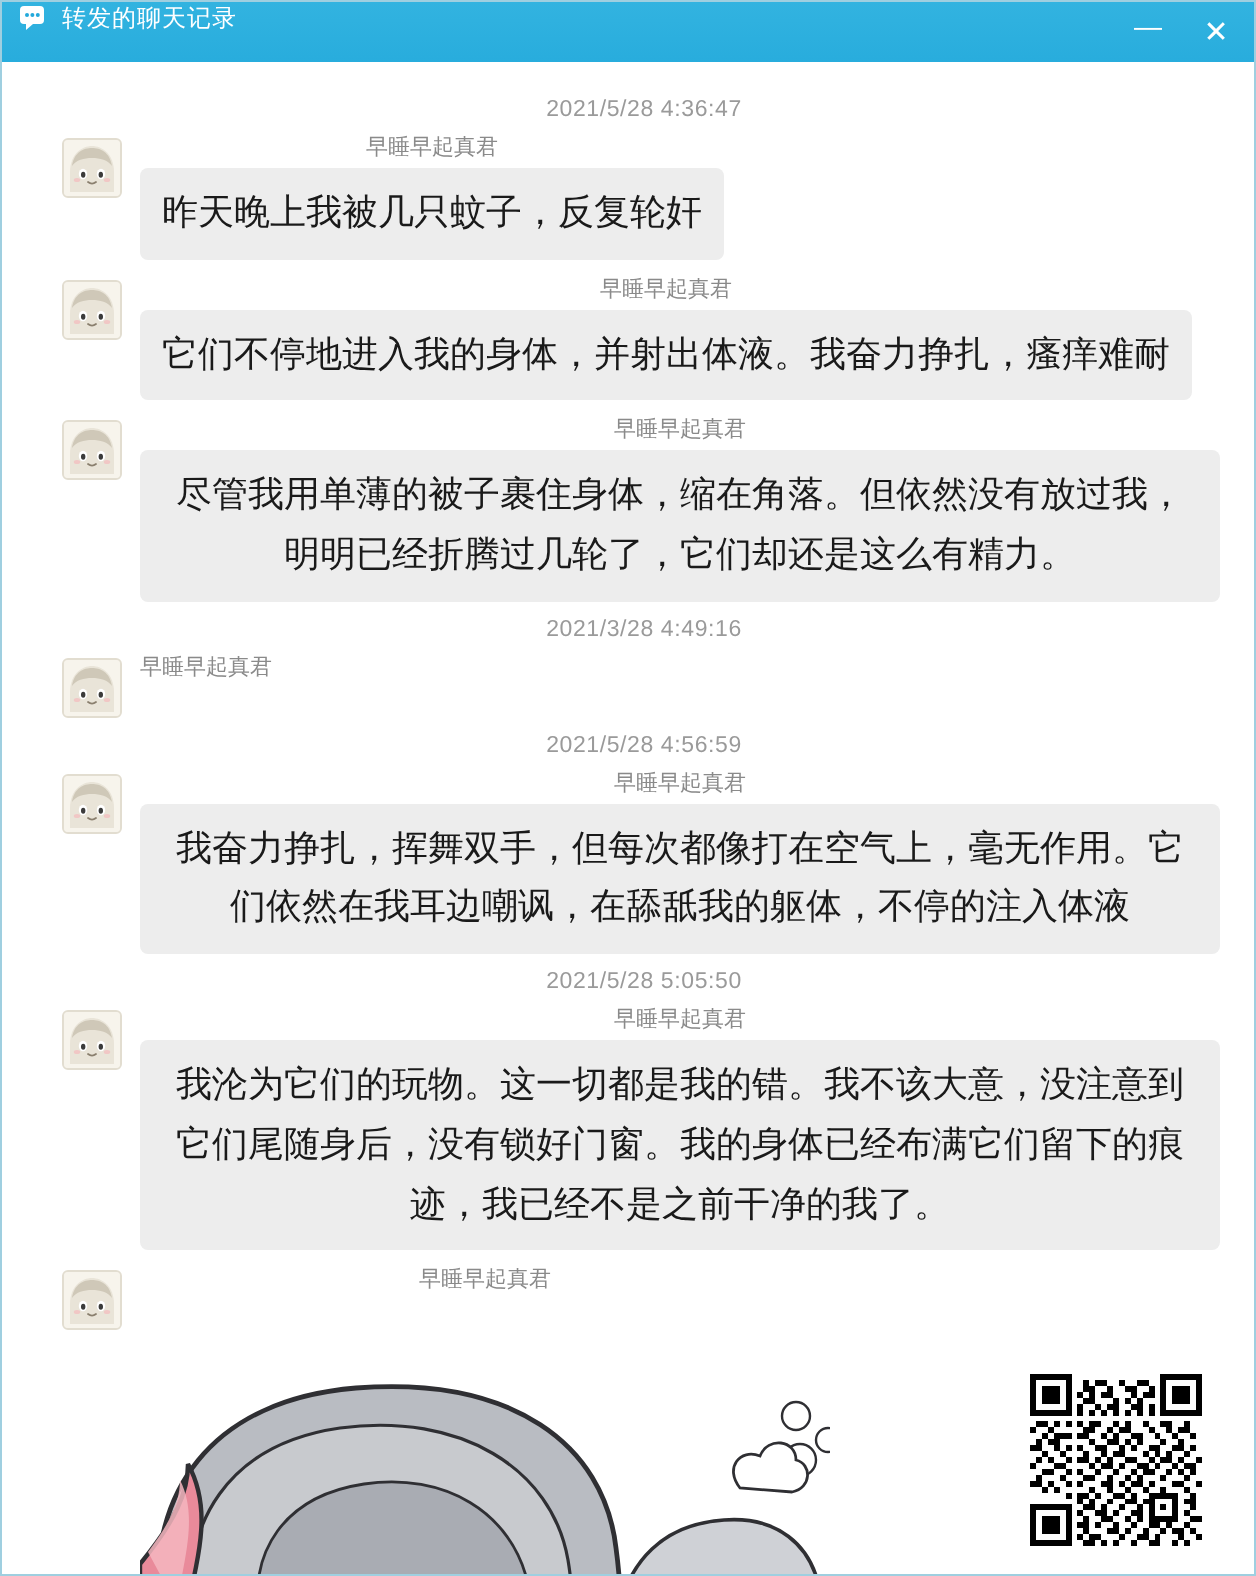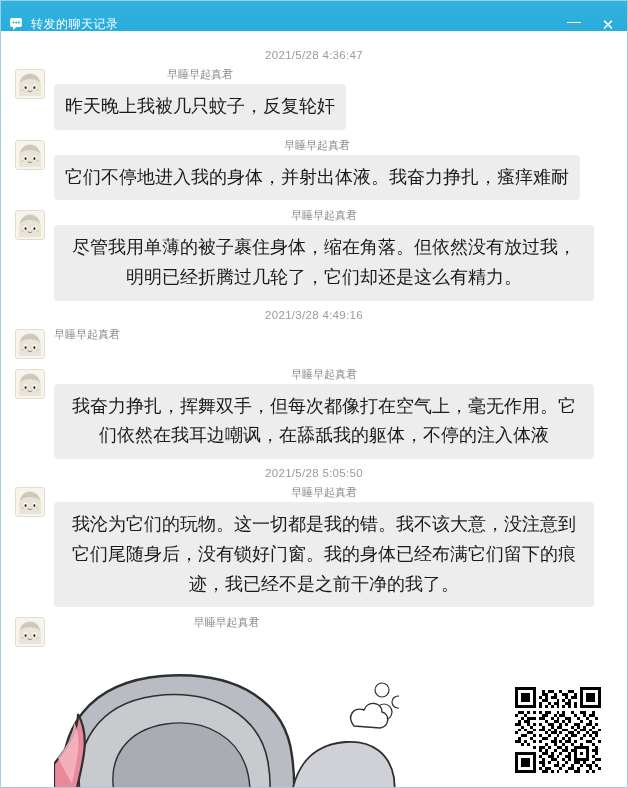--- a/index.html
+++ b/index.html
@@ -18,21 +18,20 @@
     overflow: hidden;
     background: #ffffff;
     border: 1px solid #9fcfe0;
     box-sizing: border-box;
   }
   
   .titlebar {
     height: 46px;
     background: linear-gradient(to bottom, #32b3e0 0%, #23a9db 100%);
     display: flex;
-    align-items: center;
     padding: 0 2px 0 8px;
     box-sizing: border-box;
   }
   .title-icon {
     width: 16px;
     height: 16px;
     margin-right: 6px;
     position: relative;
     flex: none;
   }
@@ -65,21 +64,21 @@
 
   
   .chat {
     position: absolute;
     top: 30px;
     left: 0;
     right: 0;
     bottom: 0;
     background: #ffffff;
     overflow: hidden;
-    padding: 10px 0 0 0;
+    padding: 10px 0 0 16px;
     box-sizing: border-box;
   }
   .timestamp {
     text-align: center;
     color: #9a9a9a;
     font-size: 11.5px;
     margin: 8px 0 6px 0;
     letter-spacing: 0.3px;
   }
   .msg {
@@ -238,20 +237,21 @@
               <ellipse cx="18.5" cy="17" rx="2.1" ry="2.6" fill="#ffffff"></ellipse>
               <ellipse cx="9.6" cy="17.4" rx="1.1" ry="1.5" fill="#3b3b3b"></ellipse>
               <ellipse cx="18.4" cy="17.4" rx="1.1" ry="1.5" fill="#3b3b3b"></ellipse>
               <path d="M12 21 q2 1.6 4 0" stroke="#8a7f6e" stroke-width="0.9" fill="none" stroke-linecap="round"></path>
               <ellipse cx="6.5" cy="20" rx="1.6" ry="1" fill="#f2bfc0" opacity="0.8"></ellipse>
               <ellipse cx="21.5" cy="20" rx="1.6" ry="1" fill="#f2bfc0" opacity="0.8"></ellipse>
             </svg>
           </div>
           <div class="msg-body"><div class="sender">早睡早起真君</div></div>
         </div>
+        <div class="timestamp">2021/5/28 4:56:59</div>
         <div class="msg">
           <div class="avatar">
             <svg width="28" height="28" viewBox="0 0 28 28">
               <rect width="28" height="28" fill="#f7f4ec"></rect>
               <path d="M3 16 C3 7 9 3 14 3 C19 3 25 7 25 16 L25 26 L3 26 Z" fill="#e9e4d8"></path>
               <path d="M4 13 C5 6 10 4 14 4 C18 4 23 6 24 13 C22 10 18 9 14 9 C10 9 6 10 4 13 Z" fill="#cfc8b8"></path>
               <ellipse cx="9.5" cy="17" rx="2.1" ry="2.6" fill="#ffffff"></ellipse>
               <ellipse cx="18.5" cy="17" rx="2.1" ry="2.6" fill="#ffffff"></ellipse>
               <ellipse cx="9.6" cy="17.4" rx="1.1" ry="1.5" fill="#3b3b3b"></ellipse>
               <ellipse cx="18.4" cy="17.4" rx="1.1" ry="1.5" fill="#3b3b3b"></ellipse>

